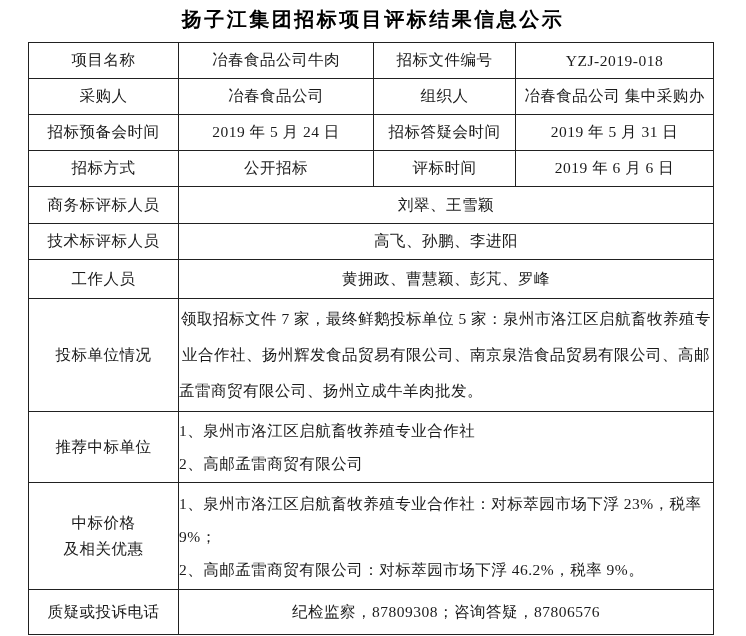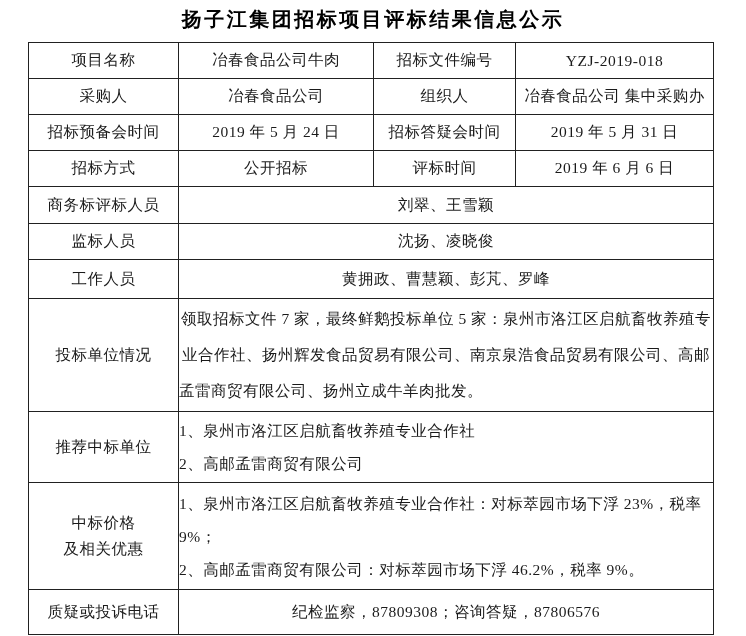--- a/index.html
+++ b/index.html
@@ -106,22 +106,22 @@
         <td class="val">公开招标</td>
         <td class="lbl">评标时间</td>
         <td class="val">2019 年 6 月 6 日</td>
       </tr>
 
       <tr class="r-5">
         <td class="lbl">商务标评标人员</td>
         <td class="val" colspan="3">刘翠、王雪颖</td>
       </tr>
       <tr class="r-std">
-        <td class="lbl">监标人员</td>
-        <td class="val" colspan="3">沈扬、凌晓俊</td>
+        <td class="lbl">技术标评标人员</td>
+        <td class="val" colspan="3">高飞、孙鹏、李进阳</td>
       </tr>
       <tr class="r-8">
         <td class="lbl">工作人员</td>
         <td class="val" colspan="3">黄拥政、曹慧颖、彭芃、罗峰</td>
       </tr>
 
       <tr class="r-bid">
         <td class="lbl">投标单位情况</td>
         <td class="text-left" colspan="3">领取招标文件 7 家，最终鲜鹅投标单位 5 家：泉州市洛江区启航畜牧养殖专业合作社、扬州辉发食品贸易有限公司、南京泉浩食品贸易有限公司、高邮孟雷商贸有限公司、扬州立成牛羊肉批发。</td>
       </tr>

